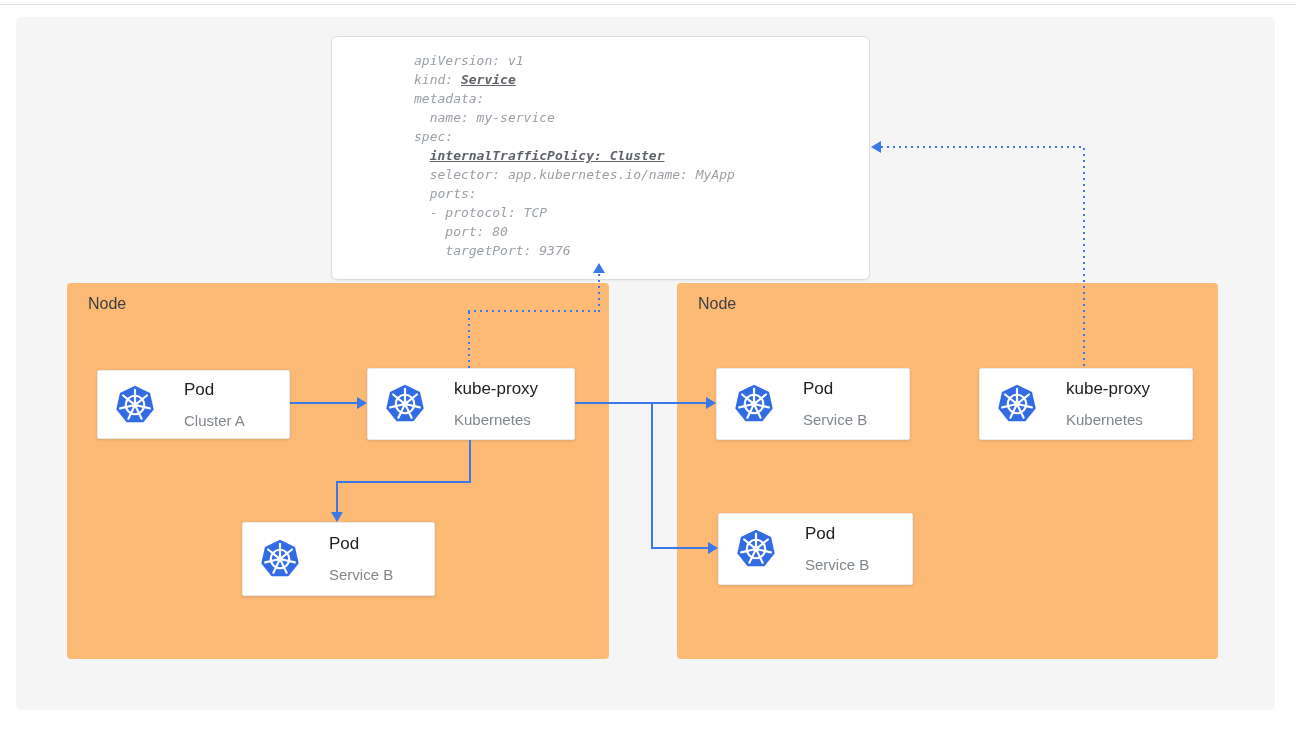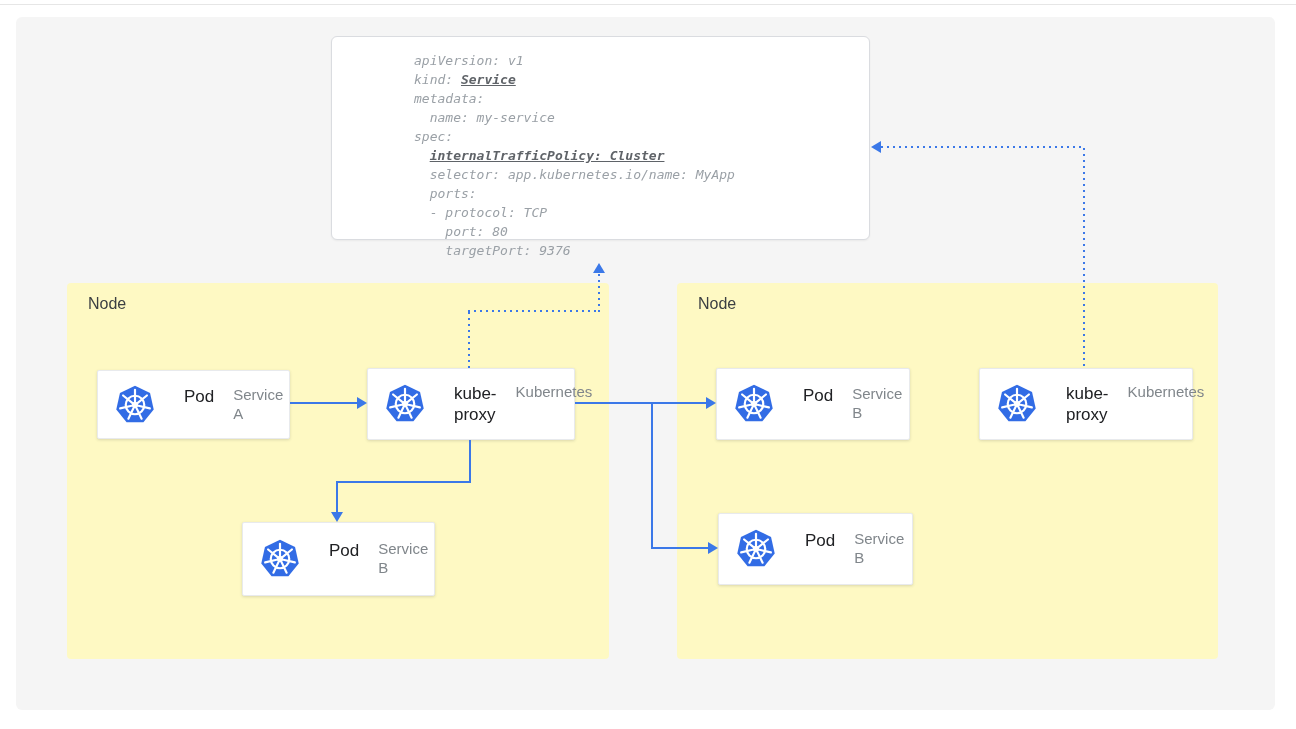--- a/index.html
+++ b/index.html
@@ -5,40 +5,40 @@
   * { box-sizing: border-box; }
   html,body { margin:0; padding:0; background:#ffffff; }
   body {
     width:1296px; height:729px; position:relative; overflow:hidden;
     font-family:"Liberation Sans", sans-serif;
   }
   .top-divider { position:absolute; left:0; top:4px; width:1296px; height:1px; background:#e6e6e6; }
   .canvas { position:absolute; left:16px; top:17px; width:1259px; height:693px; background:#f5f5f5; border-radius:6px; }
 
   
-  .node { position:absolute; background:#fef9c3; border-radius:4px; }
+  .node { position:absolute; background:#fdba74; border-radius:4px; }
   .node-label { position:absolute; left:21px; top:12px; font-size:16px; color:#3c4043; }
   .node-left  { left:67px;  top:283px; width:542px; height:376px; }
   .node-right { left:677px; top:283px; width:541px; height:376px; }
 
   
-  .yaml-card { position:absolute; left:331px; top:36px; width:539px; height:204px;
+  .yaml-card { position:absolute; left:331px; top:36px; width:539px; height:244px;
     background:#ffffff; border:1px solid #dadce0; border-radius:6px;
     box-shadow:0 1px 2px rgba(0,0,0,.05); }
   #yaml-code { margin:0; padding:14px 0 0 82px;
     font-family:"DejaVu Sans Mono", monospace; font-style:italic;
     font-size:13px; line-height:19px; color:#9aa0a6; }
   .yaml-line { white-space:pre; }
   #yaml-code .b { font-weight:bold; color:#5f6368;text-decoration:underline; }
 
   
   .card { position:absolute; background:#ffffff; border:1px solid #e8eaed; border-radius:2px;
     box-shadow:0 1px 3px rgba(60,64,67,.18);
     display:flex; align-items:center; padding-left:16px; gap:28px; }
-  .card-text { display:flex; flex-direction:row; gap:19px; }
+  .card-text { display:flex; flex-direction:column; gap:12px; }
   .card-title { font-size:17px; color:#202124; line-height:1.25; }
   .card-subtitle { font-size:15px; color:#80868b; line-height:1.25; }
   .k8s-icon { width:42px; height:42px; flex:0 0 42px; }
   .k8s-icon svg { width:42px; height:42px; display:block; }
 
   
   .seg { position:absolute; }
   .sol-h { height:2px; background:#3b78e8; }
   .sol-v { width:2px;  background:#3b78e8; }
   .dot-h { height:2px; background:repeating-linear-gradient(to right,  #3b78e8 0 2px, transparent 2px 6px); }
@@ -86,21 +86,21 @@
 </svg>
 
 <div class="card" style="left:97px;top:370px;width:193px;height:69px">
   <span class="k8s-icon">
       <svg viewBox="0 0 24 24">
         <use href="#k8s-logo"></use>
       </svg>
     </span>
   <span class="card-text">
     <span class="card-title">Pod</span>
-    <span class="card-subtitle">Service A</span>
+    <span class="card-subtitle">Cluster A</span>
   </span>
 </div>
 
 <div class="card" style="left:367px;top:368px;width:208px;height:72px">
   <span class="k8s-icon">
       <svg viewBox="0 0 24 24">
         <use href="#k8s-logo"></use>
       </svg>
     </span>
   <span class="card-text">

